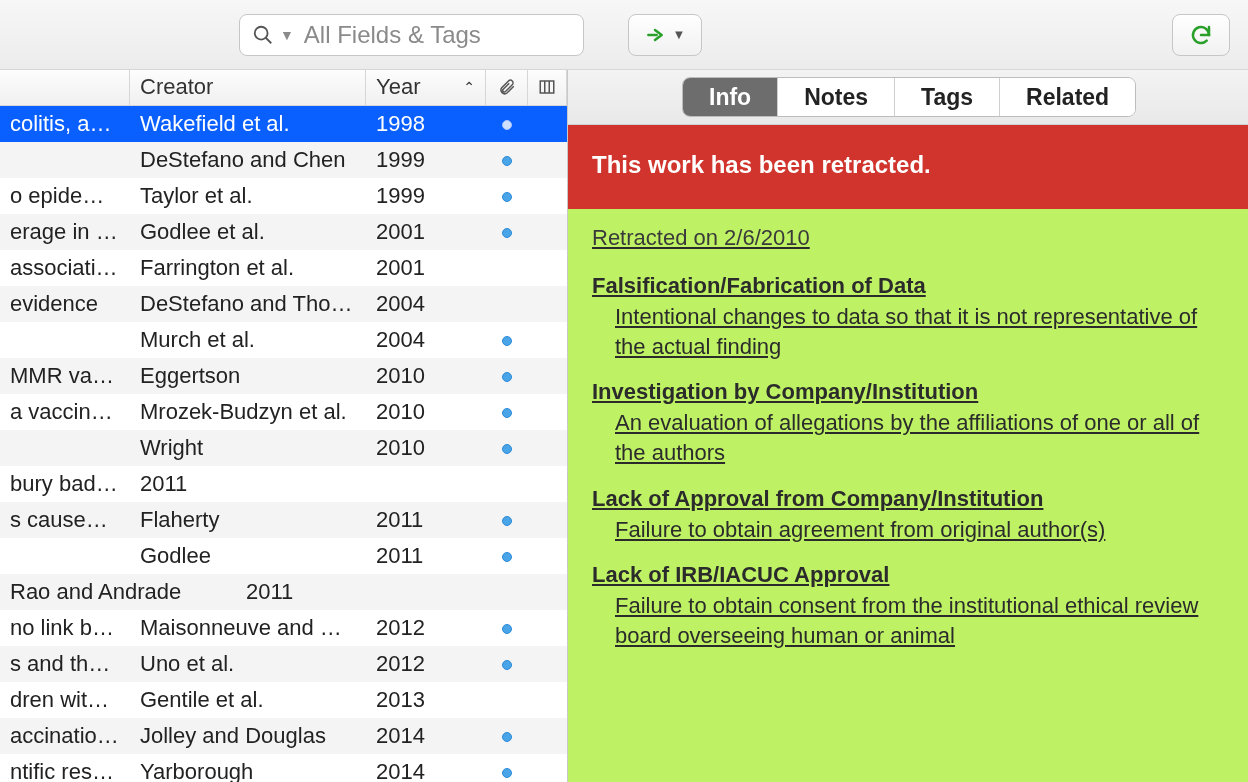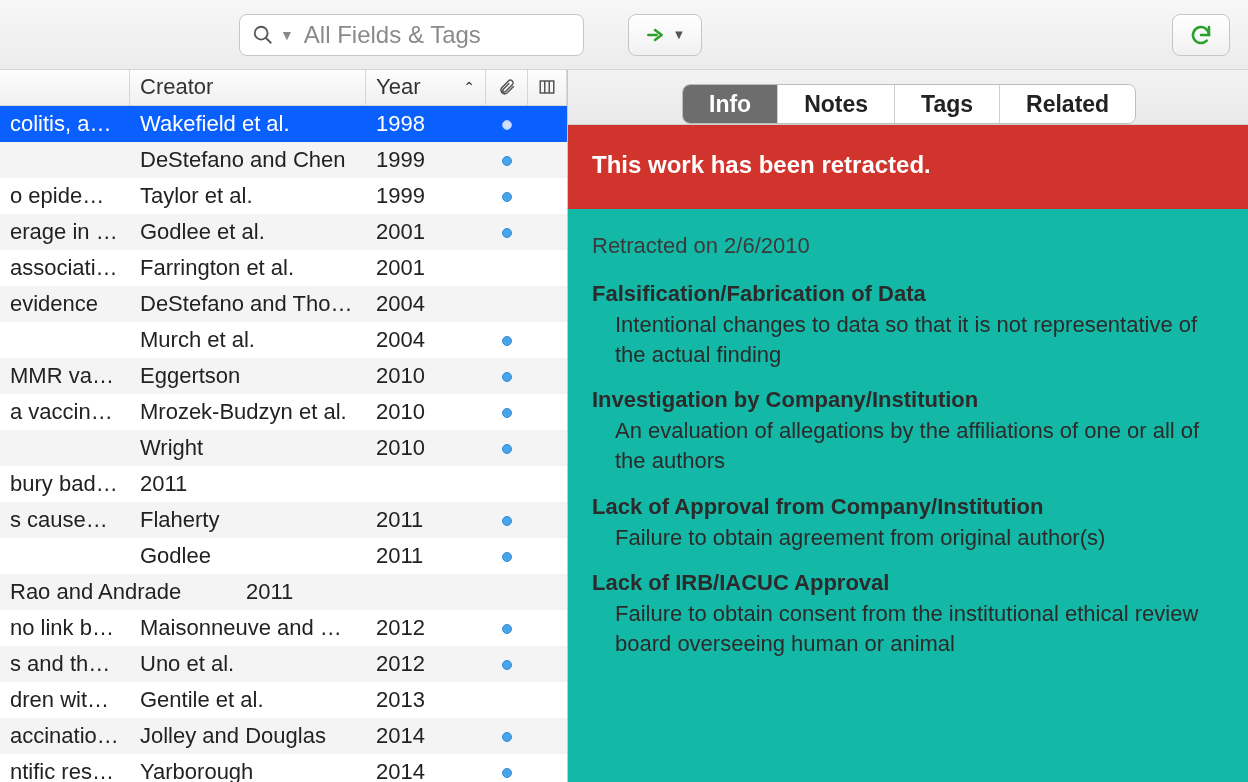--- a/index.html
+++ b/index.html
@@ -131,21 +131,21 @@
     background:#fff;
     display:flex;
     flex-direction:column;
     overflow:hidden;
   }
   .tab-strip {
     height:55px;
     background: linear-gradient(#f3f3f3,#e9e9e9);
     border-bottom:1px solid #d0d0d0;
     display:flex;
-    align-items:flex-end;
+    align-items:center;
     padding-left: 114px;
   }
   .tabs {
     display:flex;
     height:40px;
     border:1px solid #bdbdbd;
     border-radius:8px;
     overflow:hidden;
     background:#fff;
   }
@@ -167,25 +167,26 @@
   }
   .retract-banner{
     background:#d0342c;
     color:#ffffff;
     font-size:24px;
     font-weight:600;
     padding:26px 40px 30px 24px;
   }
   .detail-body{
     flex:1;
-    background:#14b8a6;
-    padding:24px 24px 0 24px;
+    background:#bef264;
+    padding:16px 24px 0 24px;
     overflow:hidden;
     font-size:22px;
     color:#2b2b2b;
+    text-decoration:underline;
   }
   .retract-date{
     margin-bottom:22px;
     font-size:22px;
     color:#3a3a3a;
   }
   .reason { margin-bottom:18px; }
   .reason-title{
     font-weight:700;
     font-size:22px;

